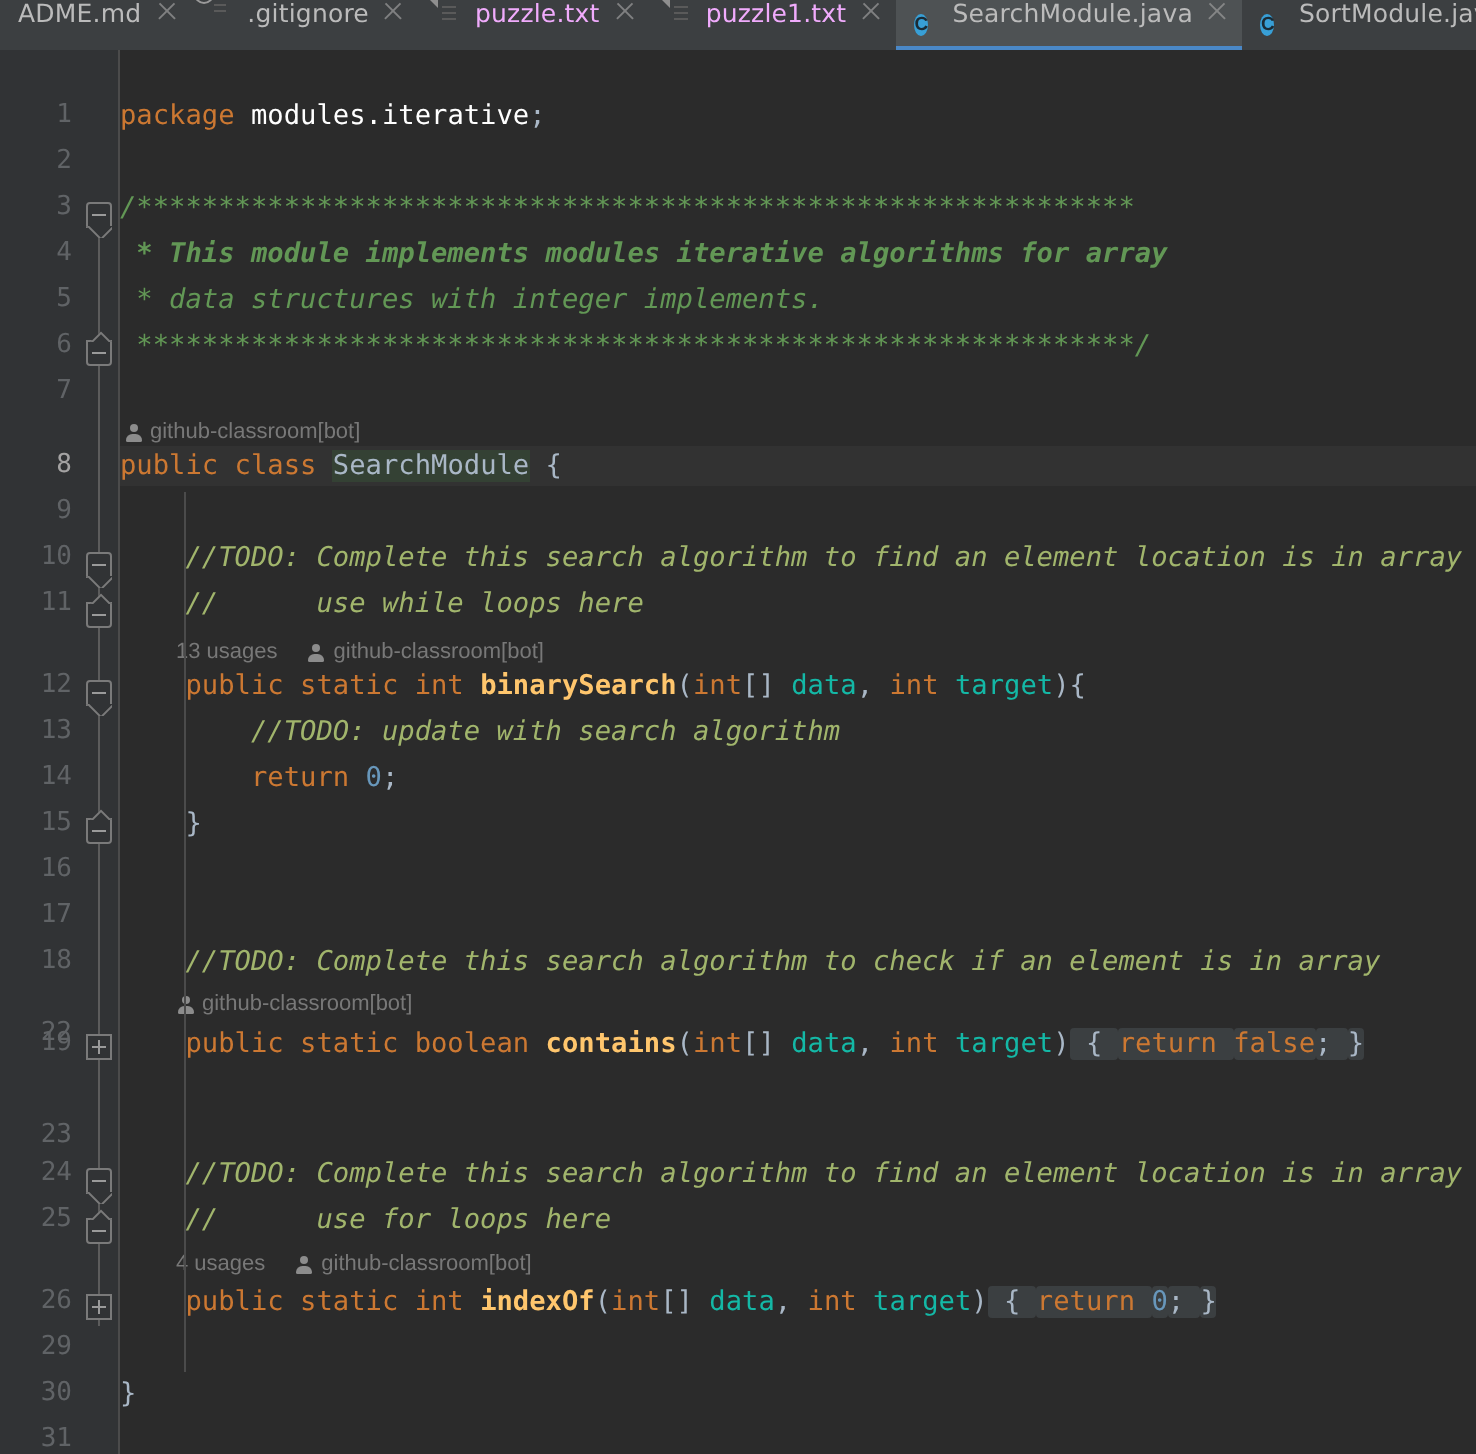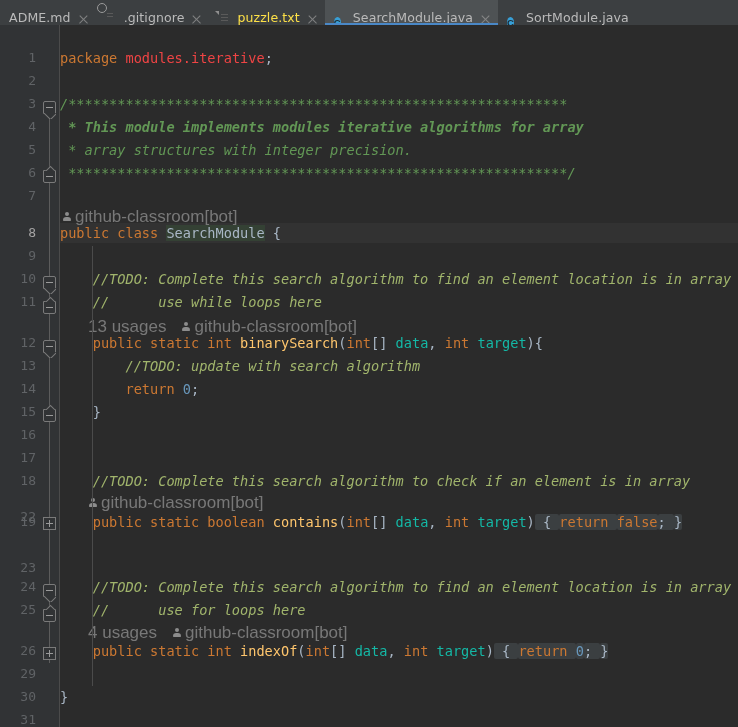--- a/index.html
+++ b/index.html
@@ -16,21 +16,21 @@
     position: absolute; top: 0; left: 0;
     width: 738px; height: 25px;
     background: #3c3f41;
     display: flex;
     align-items: stretch;
     overflow: hidden;
     white-space: nowrap;
   }
   .tab {
     display: flex;
-    align-items: flex-end;
+    align-items: flex-start;
     height: 25px;
     padding: 0 7px 0 9px;
     gap: 5px;
     background: #3c3f41;
     position: relative;
     flex: 0 0 auto;
     cursor: default;
   }
   .tab.active { background: #4e5254; }
   .tab.active::after {
@@ -45,21 +45,21 @@
     flex: 0 0 14px;
     position: relative;
     display: block;
   }
   .tab-label {
     font-size: 12.5px;
     line-height: 14px;
     color: #bbbbbb;
     letter-spacing: .1px;
   }
-  .tab-label.txtfile { color: #fde047; }
+  .tab-label.txtfile { color: #f0abfc; }
   .tab-close {
     width: 11px; height: 11px;
     flex: 0 0 11px;
     position: relative;
     margin-left: 2px;
     opacity: .72;
   }
   .tab-close::before, .tab-close::after {
     content: "";
     position: absolute;
@@ -184,21 +184,21 @@
     color: #a9b7c6;
   }
 
   
   .hint {
     position: absolute;
     left: 60px;
     height: 17px;
     line-height: 17px;
     font-family: "Liberation Sans", sans-serif;
-    font-size: 17px;
+    font-size: 11px;
     color: #787878;
     display: flex;
     align-items: center;
     gap: 4px;
     white-space: nowrap;
   }
   .hint .usages { color: #787878; cursor: pointer; }
   .hint .sep { display: inline-block; width: 7px; }
   .person-icon {
     display: inline-block;
@@ -218,23 +218,23 @@
     content: "";
     position: absolute;
     left: 0.5px; top: 5px;
     width: 8px; height: 4px;
     border-radius: 4px 4px 1px 1px;
     background: #8c8c8c;
   }
 
   
   .kw      { color: #cc7832; }
-  .cls     { color: #ef4444; }
+  .cls     { color: #ffffff; }
   .cls-hl  { color: #a9b7c6; background: #344134; }
-  .mth     { color: #ffc66d; font-weight: normal; }
+  .mth     { color: #ffc66d; font-weight: bold; }
   .param   { color: #14b8a6; }
   .num     { color: #6897bb; }
   .cmt     { color: #629755; font-style: italic; }
   .todo    { color: #a1b56c; font-style: italic; }
   .punct   { color: #a9b7c6; }
   .folded  { background: #3b3f41; border-radius: 2px; }
 
   
   .foldline {
     position: absolute;
@@ -318,20 +318,25 @@
       <span class="tab-close"></span>
     </div>
     <div class="tab">
       <span class="tab-icon"><span class="ico-git"></span></span>
       <span class="tab-label">.gitignore</span>
       <span class="tab-close"></span>
     </div>
     <div class="tab">
       <span class="tab-icon"><span class="ico-txt"></span></span>
       <span class="tab-label txtfile">puzzle.txt</span>
+      <span class="tab-close"></span>
+    </div>
+    <div class="tab">
+      <span class="tab-icon"><span class="ico-txt"></span></span>
+      <span class="tab-label txtfile">puzzle1.txt</span>
       <span class="tab-close"></span>
     </div>
     <div class="tab active">
       <span class="tab-icon"><span class="ico-java">C</span></span>
       <span class="tab-label">SearchModule.java</span>
       <span class="tab-close"></span>
     </div>
     <div class="tab">
       <span class="tab-icon"><span class="ico-java">C</span></span>
       <span class="tab-label">SortModule.java</span>
@@ -394,21 +399,21 @@
       <div class="fold end" style="top: 584px;">
         <span class="nib"></span>
       </div>
       <div class="fold plus" style="top: 622px;"></div>
     </div>
   <div id="gutter-edge"></div>
   <div id="code-area"></div>
 <div class="code" style="top: 23px;"><span class="kw">package </span><span class="cls">modules.iterative</span><span class="punct">;</span></div>
     <div class="code" style="top: 69px;"><span class="cmt">/*************************************************************</span></div>
     <div class="code" style="top: 92px; font-weight: bold;"><span class="cmt"> * This module implements modules iterative algorithms for array</span></div>
-    <div class="code" style="top: 115px;"><span class="cmt"> * array structures with integer precision.</span></div>
+    <div class="code" style="top: 115px;"><span class="cmt"> * data structures with integer implements.</span></div>
     <div class="code" style="top: 138px;"><span class="cmt"> *************************************************************/</span></div>
     <div class="code" style="top: 198px;"><span class="kw">public </span><span class="kw">class </span><span class="cls-hl">SearchModule</span><span class="punct"> {</span></div>
     <div class="code" style="top: 244px;"><span class="todo">    //TODO: Complete this search algorithm to find an element location is in array</span></div>
     <div class="code" style="top: 267px;"><span class="todo">    //      use while loops here</span></div>
     <div class="code" style="top: 308px;"><span class="kw">    public static int </span><span class="mth">binarySearch</span><span class="punct">(</span><span class="kw">int</span><span class="punct">[] </span><span class="param">data</span><span class="punct">, </span><span class="kw">int </span><span class="param">target</span><span class="punct">){</span></div>
     <div class="code" style="top: 331px;"><span class="todo">        //TODO: update with search algorithm</span></div>
     <div class="code" style="top: 354px;"><span class="kw">        return </span><span class="num">0</span><span class="punct">;</span></div>
     <div class="code" style="top: 377px;"><span class="punct">    }</span></div>
     <div class="code" style="top: 446px;"><span class="todo">    //TODO: Complete this search algorithm to check if an element is in array</span></div>
     <div class="code" style="top: 487px;"><span class="kw">    public static boolean </span><span class="mth">contains</span><span class="punct">(</span><span class="kw">int</span><span class="punct">[] </span><span class="param">data</span><span class="punct">, </span><span class="kw">int </span><span class="param">target</span><span class="punct">)</span><span class="folded punct"> { </span><span class="folded kw">return </span><span class="folded kw">false</span><span class="folded punct">; </span><span class="folded punct">}</span></div>

